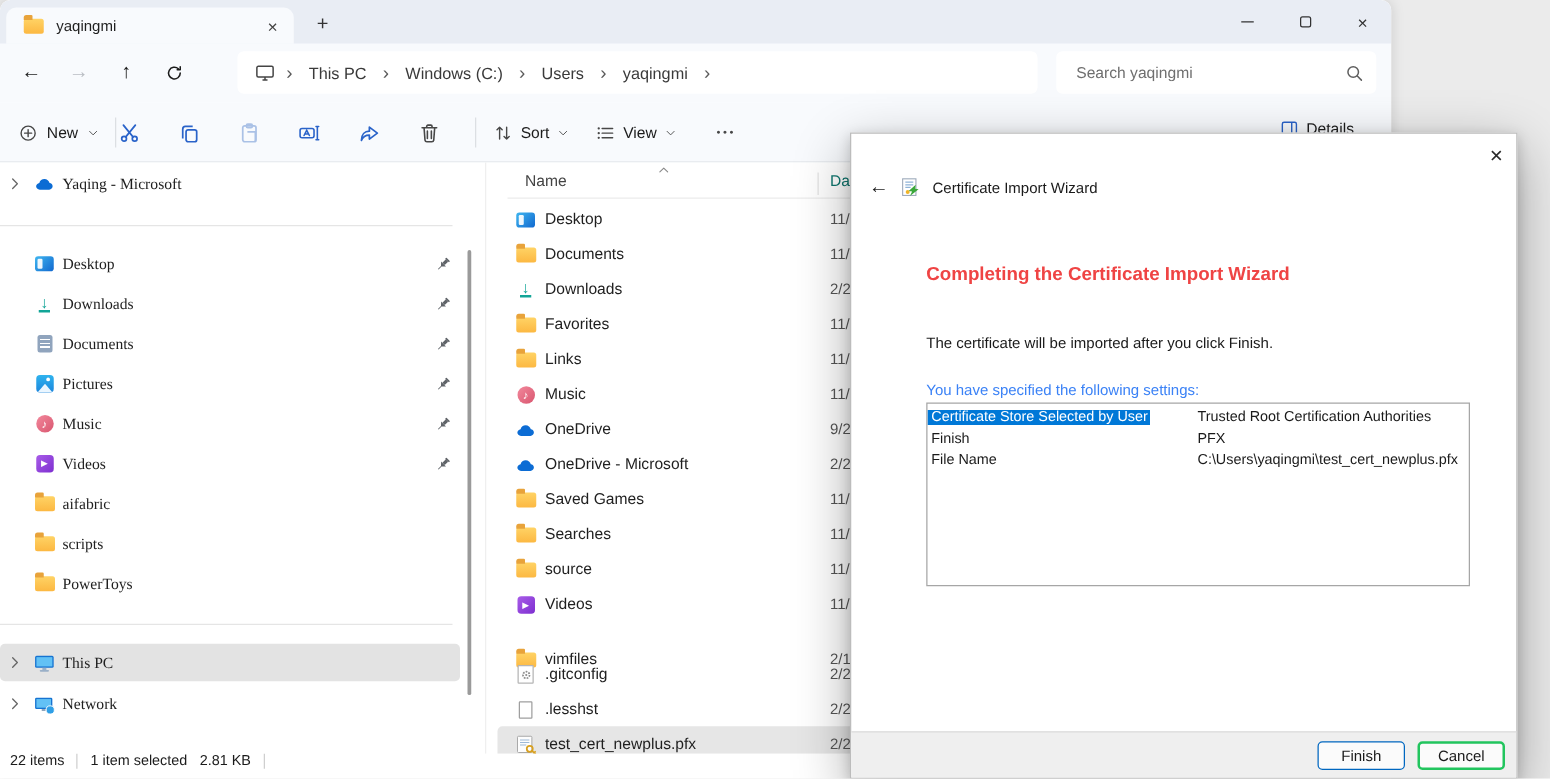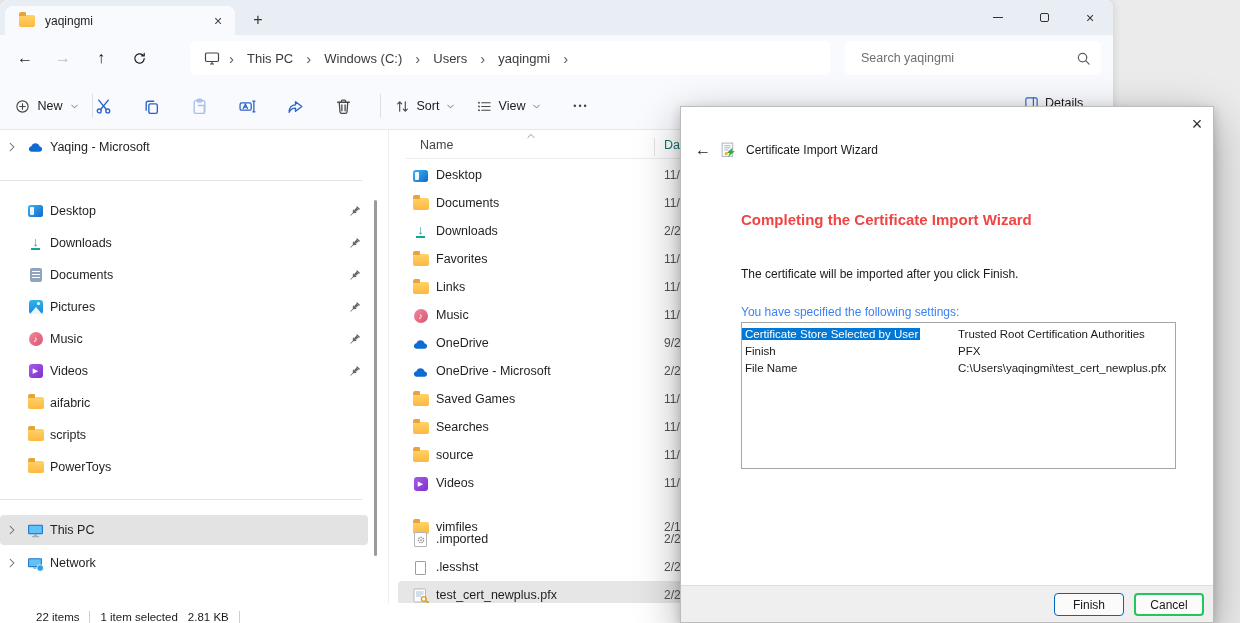--- a/index.html
+++ b/index.html
@@ -46,43 +46,43 @@
   .more-dots { font-size:9px; letter-spacing:2px; color:#474747; }
   .details-btn { position:absolute; left:1024px; top:13px; display:flex; align-items:center; gap:6px;
                  font-size:12.5px; color:#1b1b1b; }
 
   .bodyarea { position:relative; height:473px; background:#fff; }
   
   .sidebar { position:absolute; left:0; top:0; width:394px; height:473px; }
   .side-row { position:absolute; left:0; width:370px; height:30px; display:flex; align-items:center; }
   .side-chev { position:absolute; left:6px; width:12px; height:12px; color:#666; }
   .side-ic { position:absolute; left:27px; width:17px; height:17px; display:flex; align-items:center; justify-content:center; }
-  .side-label { position:absolute; left:50px; font-size:12.5px; color:#1f1f1f; white-space:nowrap; }
+  .side-label { position:absolute; left:50px; font-size:12.5px; color:#1f1f1f; white-space:nowrap;font-family:Liberation Serif, serif; }
   .side-pin { position:absolute; left:348px; width:13px; height:13px; color:#5f6368; }
   .side-sep { position:absolute; left:0; width:362px; height:1px; background:#e5e5e5; }
   .side-selected { position:absolute; left:0; width:368px; height:30px; background:#e3e3e3; border-radius:4px; }
   .side-scrollbar { position:absolute; left:374px; top:70px; width:3px; height:356px; background:#9a9a9a; border-radius:2px; }
   .pane-divider { position:absolute; left:388px; top:0; width:1px; height:473px; background:#efefef; }
 
   
   .filepane { position:absolute; left:396px; top:0; width:290px; height:473px; overflow:hidden; }
   .fl-sortchev { position:absolute; left:130px; top:1px; width:10px; height:10px; color:#888; }
   .fl-header { position:absolute; left:0; top:8px; width:290px; height:20px; }
   .fl-colname { position:absolute; left:24px; font-size:12.5px; color:#444; }
   .fl-coldate { position:absolute; left:268px; font-size:12.5px; color:#0f766e; white-space:nowrap; }
   .fl-colsep { position:absolute; left:258px; top:0; width:1px; height:18px; background:#e4e4e4; }
   .fl-headline { position:absolute; left:10px; top:28px; width:276px; height:1px; background:#ececec; }
   .fl-row { position:absolute; left:2px; width:286px; height:28px; }
   .fl-row.selected { background:#e6e6e6; border-radius:4px; }
   .fl-ic { position:absolute; left:14px; top:6px; width:17px; height:17px; display:flex; align-items:center; justify-content:center; }
   .fl-name { position:absolute; left:38px; top:7px; font-size:12.5px; color:#1f1f1f; white-space:nowrap; }
   .fl-date { position:absolute; left:266px; top:7px; font-size:12px; color:#555; white-space:nowrap; }
 
-  .statusbar { position:relative; height:20px; background:#fff; display:flex; align-items:flex-end;
-               padding-left:8px; font-size:11.5px; color:#1b1b1b; gap:10px;margin-left:28px; }
+  .statusbar { position:relative; height:20px; background:#fff; display:flex; align-items:flex-start;
+               padding-left:8px; font-size:11.5px; color:#1b1b1b; gap:10px; }
   .st-sep { width:1px; height:12px; background:#cfcfcf; }
 
   
   .ic-folder { width:16px; height:12px; position:relative; border-radius:2px;
                background:linear-gradient(180deg,#ffd365 0%,#fcb842 100%); }
   .ic-folder::before { content:""; position:absolute; top:-3px; left:0; width:7px; height:4px;
                        border-radius:2px 1px 0 0; background:#e8a33b; }
   .ic-desktop { width:15px; height:12px; border-radius:2.5px; position:relative;
                 background:linear-gradient(135deg,#3fb6f0,#1168cf); }
   .ic-desktop::before { content:""; position:absolute; left:2px; top:2px; width:3.5px; height:8px;
@@ -609,21 +609,21 @@
           <span class="fl-date">2/1</span>
         </div>
         <div class="fl-row" style="top:395px">
           <span class="fl-ic">
               <span class="ic-gearfile">
                 <svg class="i" width="10" height="10">
                   <use href="#sym-gear"></use>
                 </svg>
               </span>
             </span>
-          <span class="fl-name">.imported</span>
+          <span class="fl-name">.gitconfig</span>
           <span class="fl-date">2/2</span>
         </div>
         <div class="fl-row" style="top:423px">
           <span class="fl-ic">
               <span class="ic-plainfile"></span>
             </span>
           <span class="fl-name">.lesshst</span>
           <span class="fl-date">2/2</span>
         </div>
         <div class="fl-row selected" style="top:451px">

